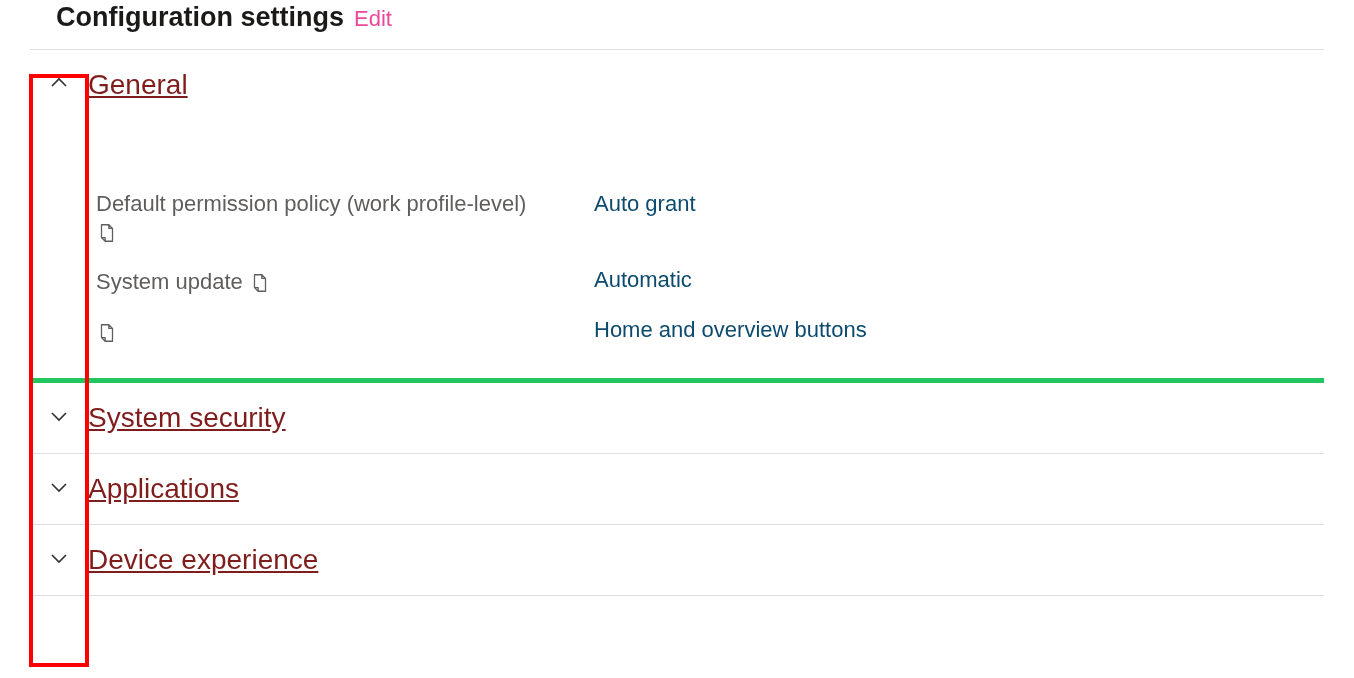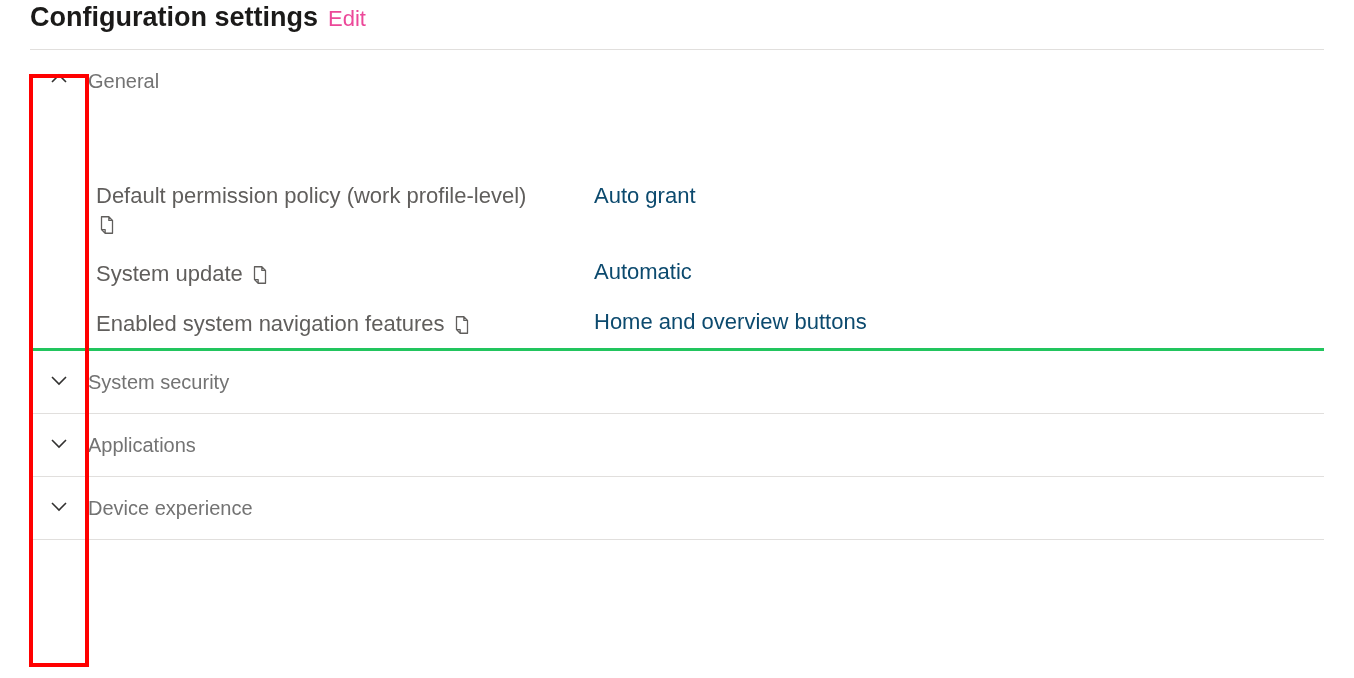--- a/index.html
+++ b/index.html
@@ -22,20 +22,21 @@
       display: flex;
       align-items: baseline;
       gap: 10px;
       padding-top: 2px;
       padding-bottom: 16px;
     }
     .header-title {
       font-size: 27px;
       font-weight: 600;
       color: #1b1a19;
+      margin-left: 26px;
     }
     .edit-link {
       font-size: 22px;
       font-weight: 400;
       color: #ec4899;
       cursor: pointer;
     }
     .divider {
       border: none;
       border-top: 1px solid #e1dfdd;
@@ -51,26 +52,28 @@
       width: 58px;
       display: flex;
       align-items: center;
       justify-content: center;
       flex-shrink: 0;
     }
     .chevron {
       display: inline-block;
     }
     .section-title {
-      font-size: 20px;
-      font-weight: 400;
-      color: #737373;
+      font-size: 28px;
+      font-weight: 400;
+      color: #7f1d1d;
+      text-decoration: underline;
     }
     .section-body {
-      border-bottom: 3px solid #22c55e;
+      padding-bottom: 22px;
+      border-bottom: 5px solid #22c55e;
     }
     .section-body.general {
       padding-top: 60px;
     }
     .setting-row {
       display: flex;
       align-items: flex-start;
       padding: 11px 0 11px 66px;
     }
     .setting-label {
@@ -159,21 +162,20 @@
               </svg>
           </span>
         </span>
       </div>
       <div class="setting-value">Automatic</div>
     </div>
 
     <div class="setting-row">
       <div class="setting-label">
         <span>
-          <span class="setting-label-text">Enabled system navigation features</span>
           <span class="info-icon">
             <svg width="22" height="22" viewBox="0 0 24 24">
                 <path d="M6 3 h8 l4 4 v14 h-8 l-4 -4 z M14 3 v4 h4 M10 21 v-4 h-4" fill="none" stroke="#605e5c" stroke-width="1.4" stroke-linejoin="round"></path>
               </svg>
           </span>
         </span>
       </div>
       <div class="setting-value">Home and overview buttons</div>
     </div>
 

